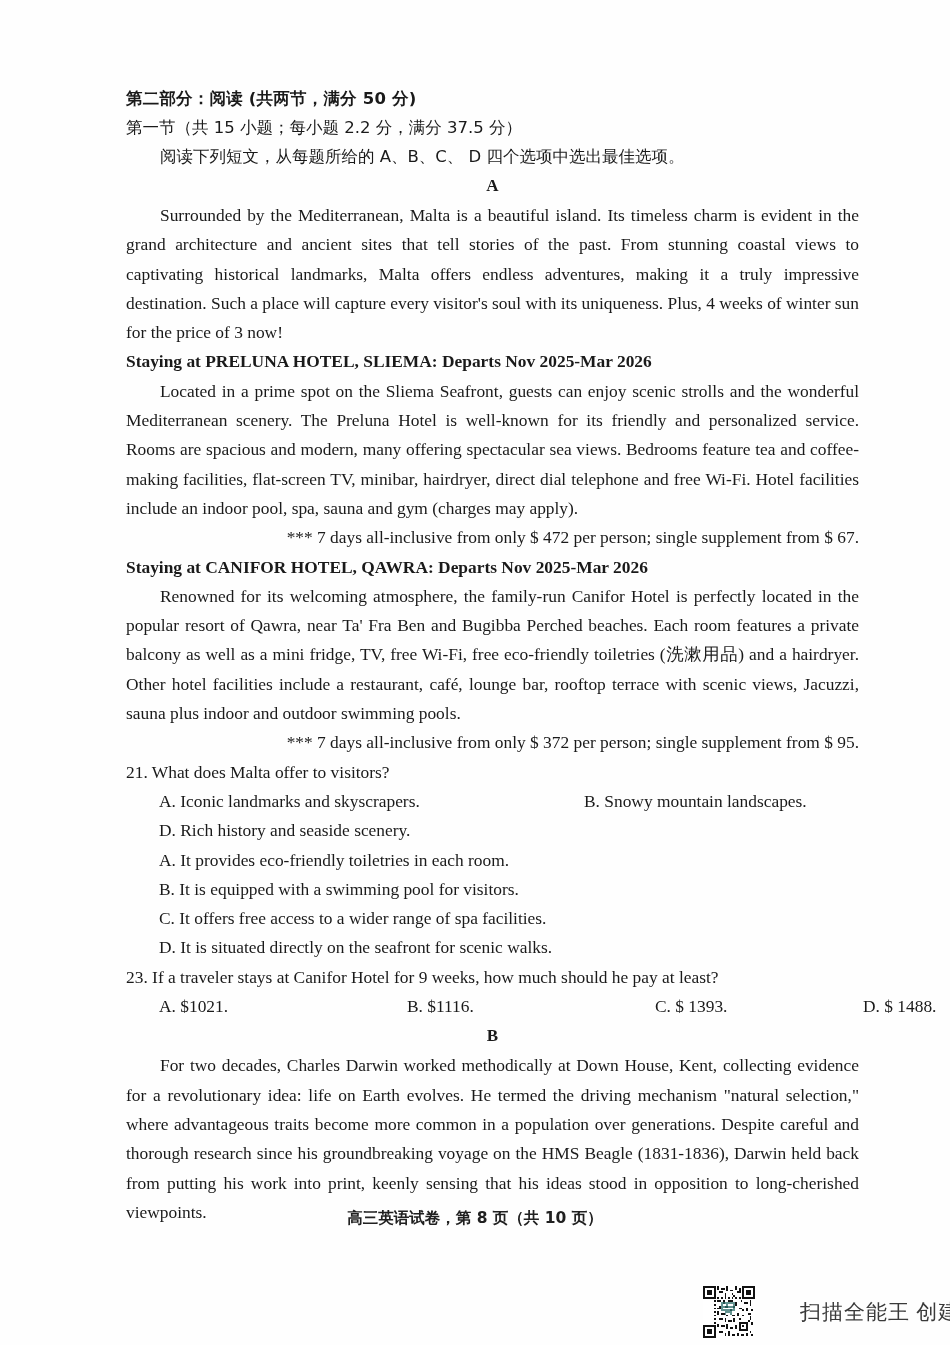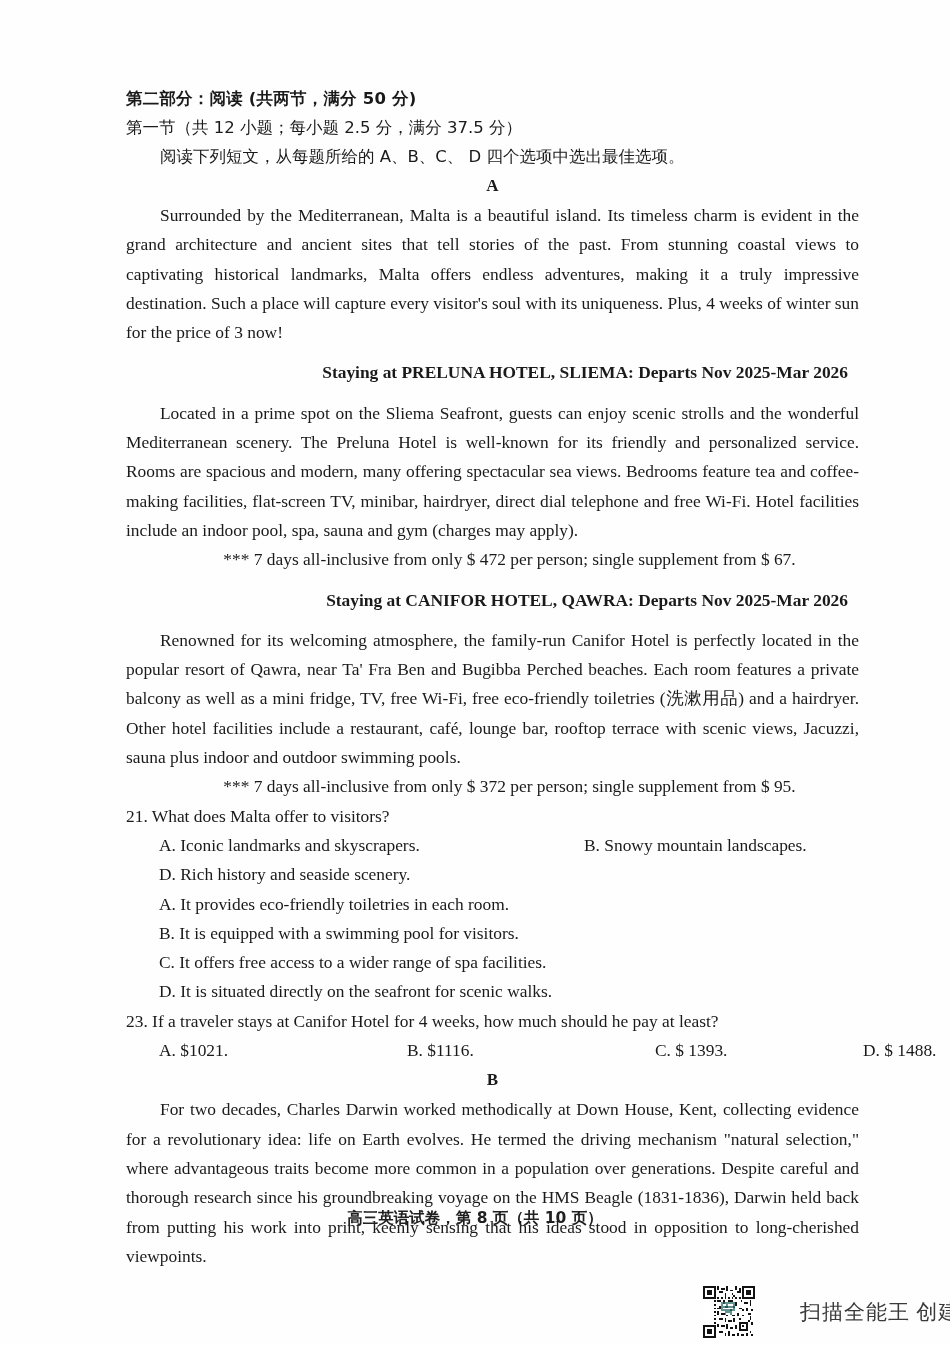--- a/index.html
+++ b/index.html
@@ -58,33 +58,33 @@
     margin: 0;
     font-size: 17.4px;
     line-height: 29.3px;
     text-align: justify;
     text-justify: inter-word;
     text-indent: 34px;
     hyphens: none;
   }
 
   .bold-head {
-    margin: 11px;
+    margin: 0;
     font-weight: bold;
     font-size: 17.4px;
     line-height: 29.3px;
+    text-align: left;
+  }
+
+  .starline {
+    margin: 0;
+    font-size: 17.4px;
+    line-height: 29.3px;
+    text-indent: 34px;
     text-align: right;
-  }
-
-  .starline {
-    margin: 0;
-    font-size: 17.4px;
-    line-height: 29.3px;
-    text-indent: 34px;
-    text-align: center;
   }
 
   
   .q {
     margin: 0;
     font-size: 17.4px;
     line-height: 29.3px;
     text-align: left;
   }
   .opt-row {
@@ -150,21 +150,21 @@
 </style>
 </head>
 <body>
 
 <div class="page">
 
   <div class="content">
 
     <div class="cn-head">第二部分：阅读 (共两节，满分 50 分)</div>
 
-    <div class="cn-line">第一节（共 12 小题；每小题 2.5 分，满分 37.5 分）</div>
+    <div class="cn-line">第一节（共 15 小题；每小题 2.2 分，满分 37.5 分）</div>
 
     <div class="cn-line cn-indent">阅读下列短文，从每题所给的 A、B、C、 D 四个选项中选出最佳选项。</div>
 
     <div class="center-letter">A</div>
 
     <p class="para">Surrounded by the Mediterranean, Malta is a beautiful island. Its timeless charm is evident in the grand architecture and ancient sites that tell stories of the past. From stunning coastal views to captivating historical landmarks, Malta offers endless adventures, making it a truly impressive destination. Such a place will capture every visitor's soul with its uniqueness. Plus, 4 weeks of winter sun for the price of 3 now!</p>
 
     <p class="bold-head">Staying at PRELUNA HOTEL, SLIEMA: Departs Nov 2025-Mar 2026</p>
 
     <p class="para">Located in a prime spot on the Sliema Seafront, guests can enjoy scenic strolls and the wonderful Mediterranean scenery. The Preluna Hotel is well-known for its friendly and personalized service. Rooms are spacious and modern, many offering spectacular sea views. Bedrooms feature tea and coffee-making facilities, flat-screen TV, minibar, hairdryer, direct dial telephone and free Wi-Fi. Hotel facilities include an indoor pool, spa, sauna and gym (charges may apply).</p>
@@ -186,21 +186,21 @@
       <div class="opt">D. Rich history and seaside scenery.</div>
     </div>
 
     <div class="opt-stack">
       <div class="opt">A. It provides eco-friendly toiletries in each room.</div>
       <div class="opt">B. It is equipped with a swimming pool for visitors.</div>
       <div class="opt">C. It offers free access to a wider range of spa facilities.</div>
       <div class="opt">D. It is situated directly on the seafront for scenic walks.</div>
     </div>
 
-    <p class="q">23. If a traveler stays at Canifor Hotel for 4 weeks, how much should he pay at least?</p>
+    <p class="q">23. If a traveler stays at Canifor Hotel for 9 weeks, how much should he pay at least?</p>
     <div class="opt-row quad">
       <div class="opt o1">A. $1021.</div>
       <div class="opt o2">B. $1116.</div>
       <div class="opt o3">C. $ 1393.</div>
       <div class="opt">D. $ 1488.</div>
     </div>
 
     <div class="center-letter">B</div>
 
     <p class="para">For two decades, Charles Darwin worked methodically at Down House, Kent, collecting evidence for a revolutionary idea: life on Earth evolves. He termed the driving mechanism "natural selection," where advantageous traits become more common in a population over generations. Despite careful and thorough research since his groundbreaking voyage on the HMS Beagle (1831-1836), Darwin held back from putting his work into print, keenly sensing that his ideas stood in opposition to long-cherished viewpoints.</p>

